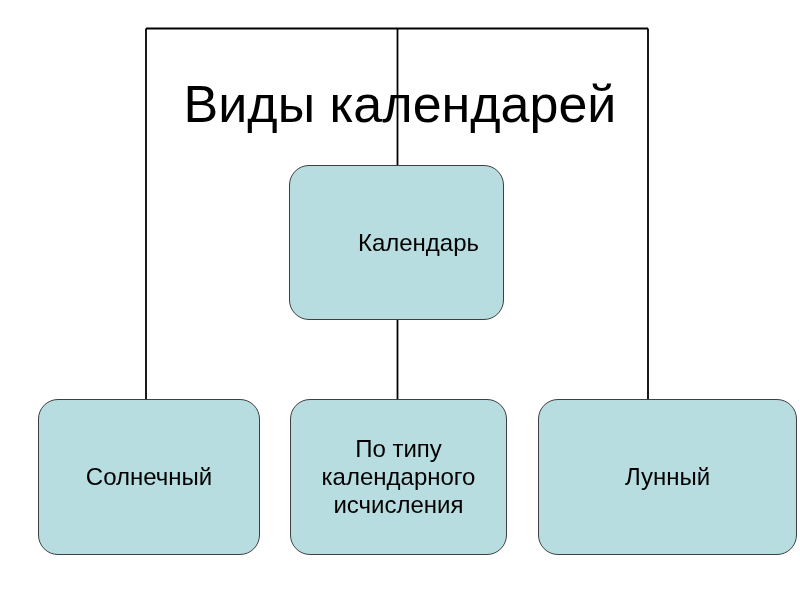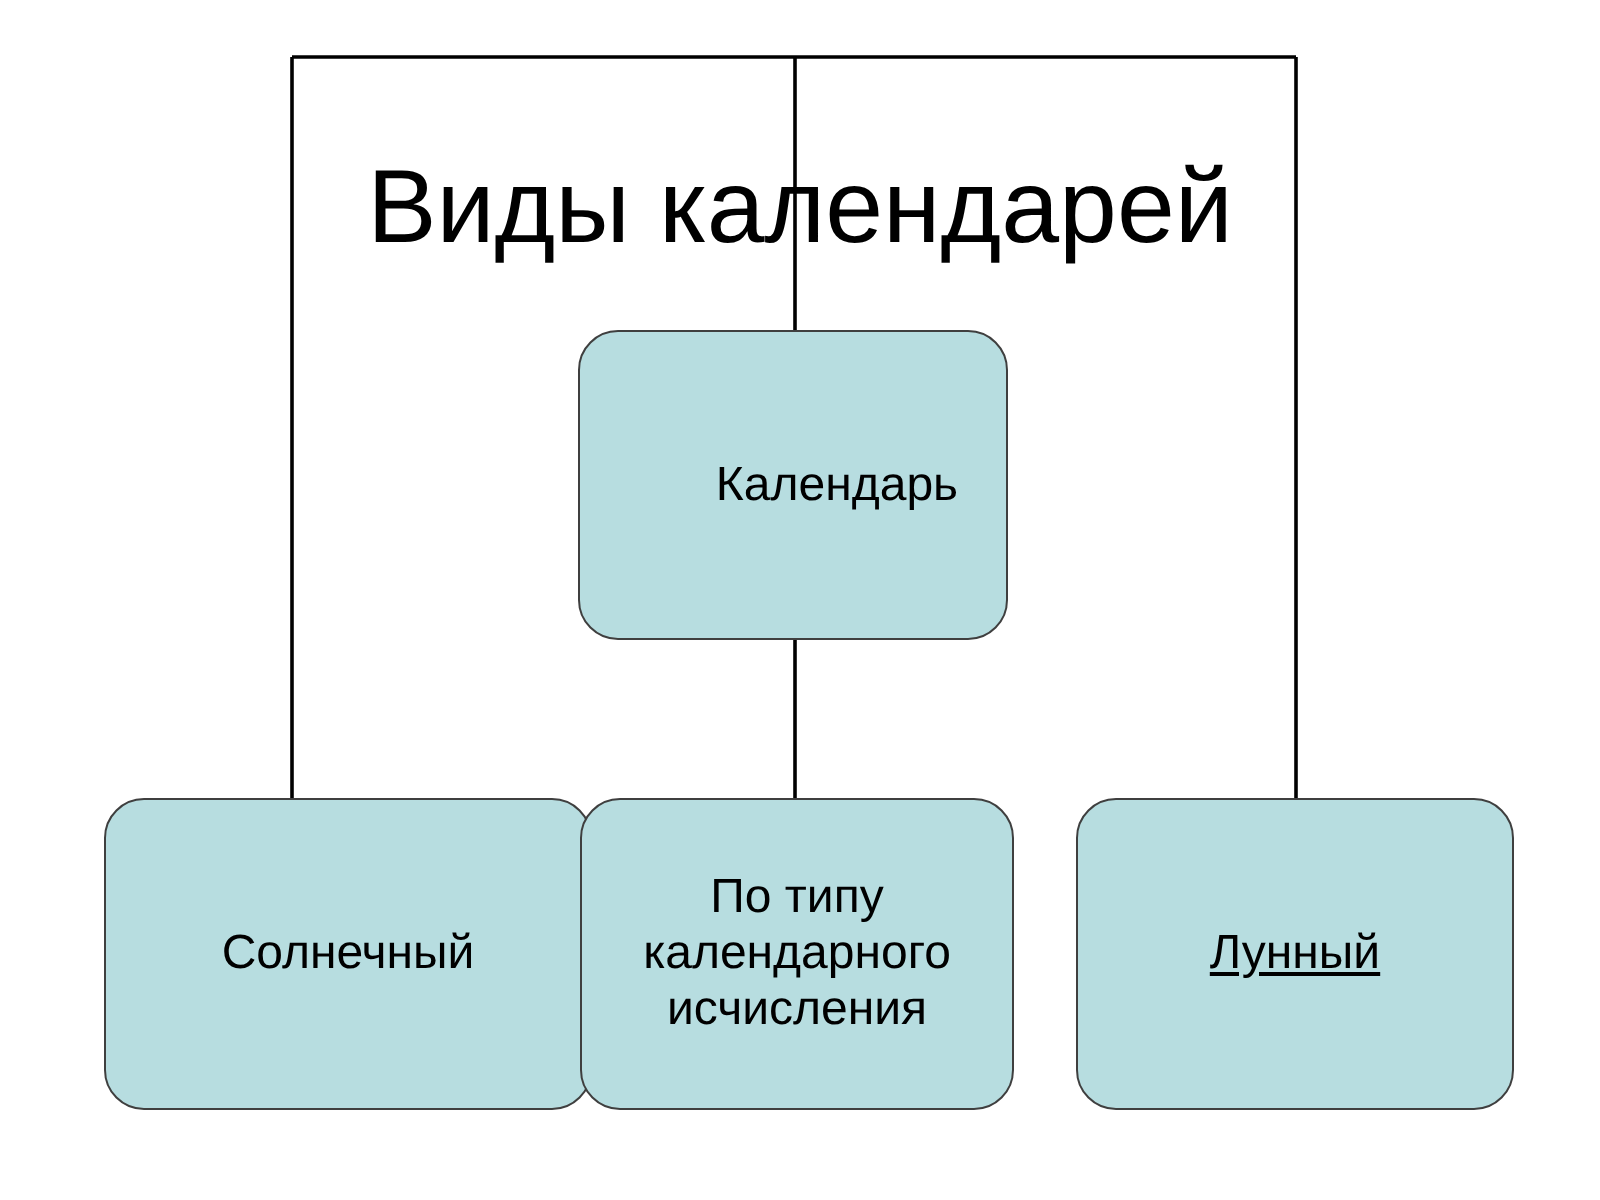--- a/index.html
+++ b/index.html
@@ -51,23 +51,23 @@
     display: flex;
     align-items: center;
     justify-content: center;
     text-align: center;
     font-size: 24px;
     line-height: 28px;
     color: var(--text, #000000);
     white-space: pre-line;
   }
   .box-calendar { left: 289px; top: 139px; width: 215px; height: 155px; padding-left: 44px; }
-  .box-solar    { left:  52px; top: 373px; width: 244px; height: 156px; }
+  .box-solar    { left:  38px; top: 373px; width: 222px; height: 156px; }
   .box-type     { left: 290px; top: 373px; width: 217px; height: 156px; border-radius: 20px; }
-  .box-lunar    { left: 538px; top: 373px; width: 219px; height: 156px; text-decoration: underline; }
+  .box-lunar    { left: 538px; top: 373px; width: 259px; height: 156px; }
 </style>
 </head>
 <body>
 
 <div class="slide">
 
   <svg class="connectors" width="800" height="600" viewBox="0 0 800 600" aria-hidden="true">
     <line x1="146" y1="2.5" x2="648" y2="2.5"></line>
     <line x1="146" y1="2.5" x2="146" y2="374"></line>
     <line x1="648" y1="2.5" x2="648" y2="374"></line>

